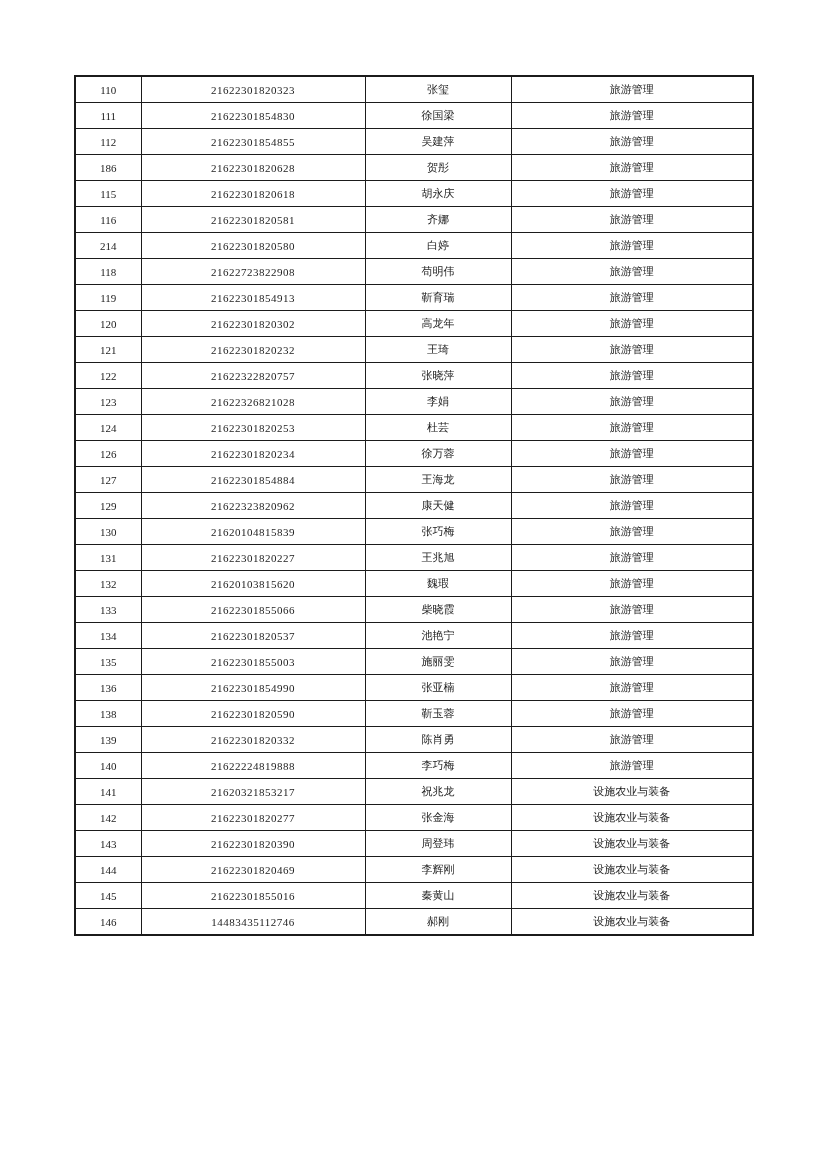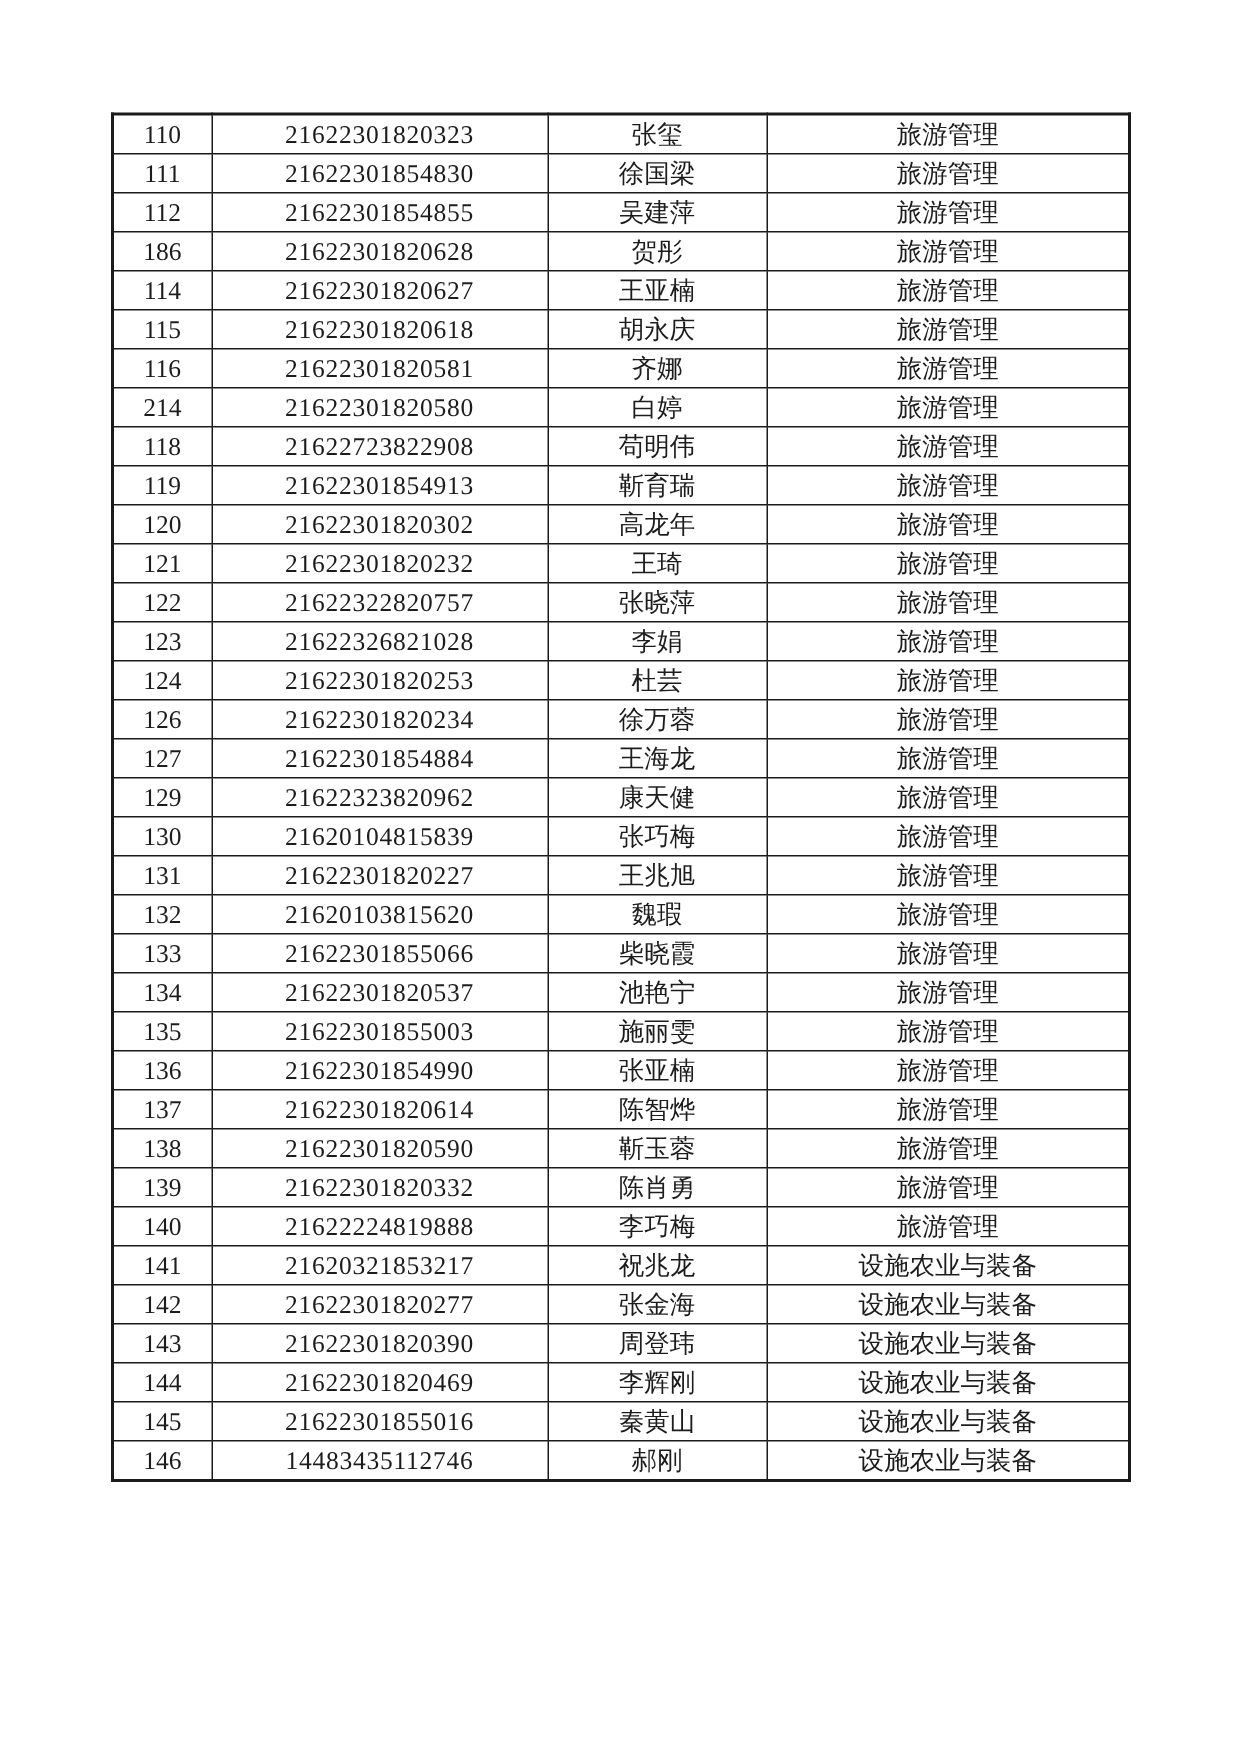--- a/index.html
+++ b/index.html
@@ -22,21 +22,21 @@
     background: #ffffff;
   }
   table.roster {
     position: absolute;
     top: 75px;
     left: 74px;
     width: 678px;
     border-collapse: collapse;
     table-layout: fixed;
     border: 2px solid #1b1b1b;
-    font-size: 17px;
+    font-size: 11px;
   }
   table.roster td {
     border: 1.5px solid #1b1b1b;
     height: 25px;
     padding: 0;
     text-align: center;
     vertical-align: middle;
     white-space: nowrap;
     overflow: hidden;
   }
@@ -76,26 +76,20 @@
           <td>吴建萍</td>
           <td>旅游管理</td>
         </tr>
         <tr>
           <td>186</td>
           <td class="id-cell">21622301820628</td>
           <td>贺彤</td>
           <td>旅游管理</td>
         </tr>
         <tr>
-          <td>114</td>
-          <td class="id-cell">21622301820627</td>
-          <td>王亚楠</td>
-          <td>旅游管理</td>
-        </tr>
-        <tr>
           <td>115</td>
           <td class="id-cell">21622301820618</td>
           <td>胡永庆</td>
           <td>旅游管理</td>
         </tr>
         <tr>
           <td>116</td>
           <td class="id-cell">21622301820581</td>
           <td>齐娜</td>
           <td>旅游管理</td>
@@ -199,26 +193,20 @@
         <tr>
           <td>135</td>
           <td class="id-cell">21622301855003</td>
           <td>施丽雯</td>
           <td>旅游管理</td>
         </tr>
         <tr>
           <td>136</td>
           <td class="id-cell">21622301854990</td>
           <td>张亚楠</td>
-          <td>旅游管理</td>
-        </tr>
-        <tr>
-          <td>137</td>
-          <td class="id-cell">21622301820614</td>
-          <td>陈智烨</td>
           <td>旅游管理</td>
         </tr>
         <tr>
           <td>138</td>
           <td class="id-cell">21622301820590</td>
           <td>靳玉蓉</td>
           <td>旅游管理</td>
         </tr>
         <tr>
           <td>139</td>

